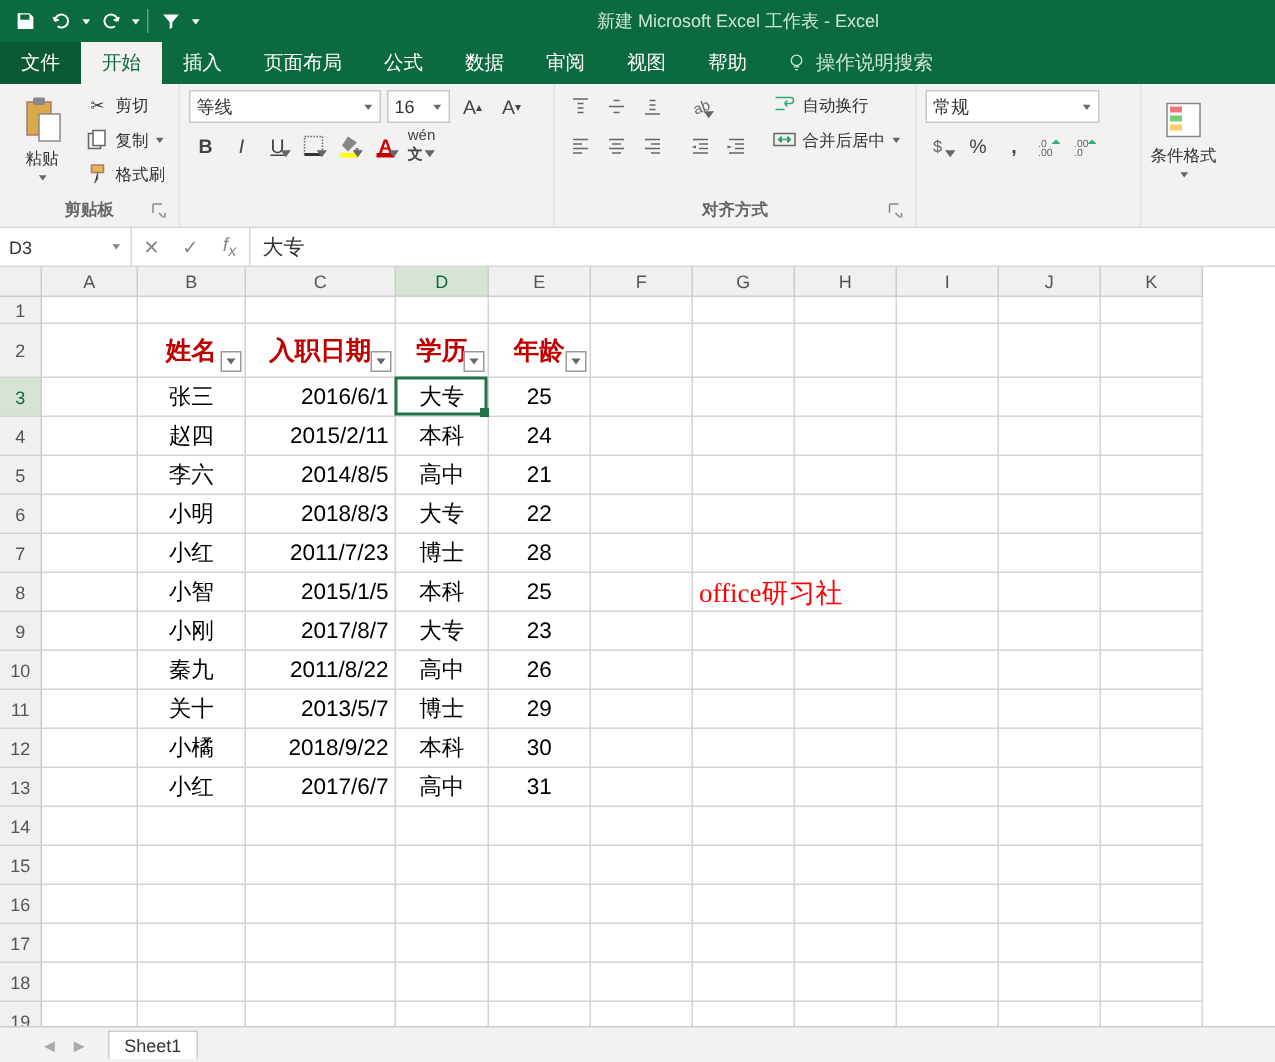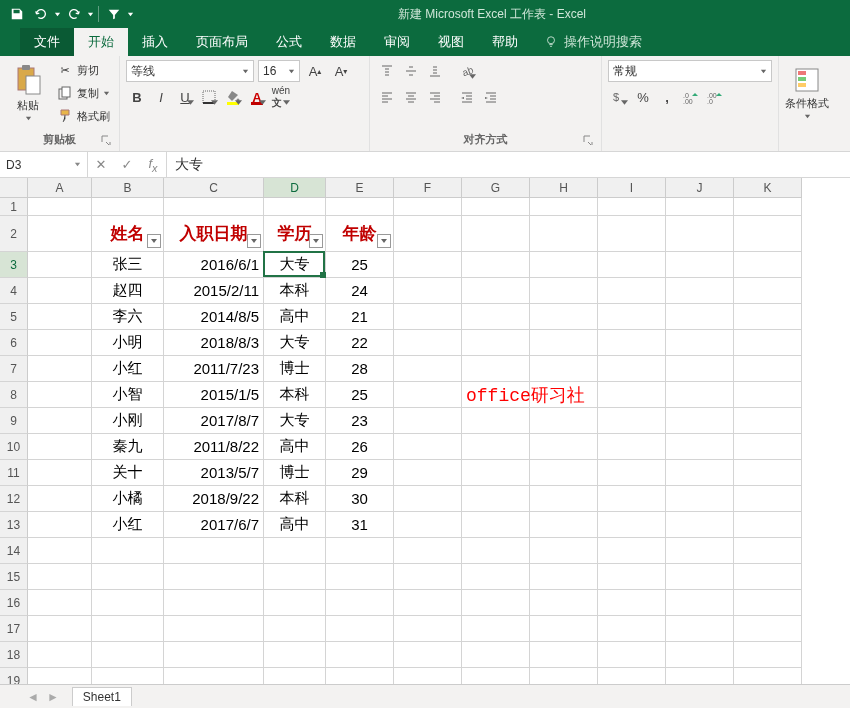--- a/index.html
+++ b/index.html
@@ -6,21 +6,21 @@
 body { background: #fff; width: 850px; height: 708px; overflow: hidden; font-size: 12px; user-select: none; }
 
 
 .titlebar { background: #0c6b3e; height: 28px; display: flex; align-items: center; color: #fff; }
 .qat { display: flex; align-items: center; gap: 2px; padding-left: 6px; }
 .qat .btn { width: 22px; height: 22px; display: flex; align-items: center; justify-content: center; cursor: pointer; }
 .qat .sep { width: 1px; height: 16px; background: rgba(255,255,255,0.35); margin: 0 2px; }
 .title-center { flex: 1; text-align: center; font-size: 12px; color: #cfe6d8; }
 
 
-.ribbon-tabs { background: #0c6b3e; height: 28px; display: flex; align-items: stretch; padding-left: 20px; gap: 0; }
+.ribbon-tabs { background: #0c6b3e; height: 28px; display: flex; align-items: stretch; padding-left: 0; gap: 0; }
 .ribbon-tab { padding: 0 14px; display: flex; align-items: center; color: #fff; font-size: 13px; cursor: pointer; }
 .ribbon-tab.active { background: #f3f2f1; color: #0c6b3e; }
 .ribbon-tab.file { background: #0a5a34; }
 .tell-me { display: flex; align-items: center; gap: 6px; color: #cfe6d8; margin-left: 12px; font-size: 13px; }
 .bulb { width: 14px; height: 14px; }
 
 
 .ribbon { background: #f3f2f1; height: 96px; display: flex; border-bottom: 1px solid #d6d6d6; }
 .group { border-right: 1px solid #e1e1e1; padding: 4px 6px 2px 6px; display: flex; flex-direction: column; }
 .group-main { flex: 1; display: flex; align-items: flex-start; gap: 4px; }
@@ -56,21 +56,21 @@
 .row-h { background: #f0f0f0; border-right: 1px solid #ccc; border-bottom: 1px solid #d4d4d4; display: flex; align-items: center; justify-content: center; font-size: 12px; color: #555; height: 26px; }
 .cells { position: absolute; left: 28px; top: 20px; }
 .cell { position: absolute; border-right: 1px solid #d4d4d4; border-bottom: 1px solid #d4d4d4; display: flex; align-items: center; padding: 0 4px; font-size: 15px; color: #000; height: 26px; background: #fff; }
 .cell.h2 { height: 36px; font-family: Liberation Mono, monospace; }
 .cell.hdr { color: #c00000; font-weight: bold; justify-content: center; font-size: 17px; }
 .cell.ctr { justify-content: center; }
 .cell.rt { justify-content: flex-end; }
 .filter-btn { width: 14px; height: 14px; border: 1px solid #999; background: #fff; position: absolute; right: 2px; bottom: 3px; display: flex; align-items: center; justify-content: center; cursor: pointer; }
 .sel-box { position: absolute; border: 2px solid #217346; pointer-events: none; }
 .sel-handle { position: absolute; width: 6px; height: 6px; background: #217346; right: -3px; bottom: -3px; }
-.watermark { color: #ff0000; font-size: 18px; font-family: Liberation Mono, monospace; }
+.watermark { color: #ff0000; font-size: 18px; font-family: Liberation Serif, serif; }
 .row-h.sel, .col-h.sel { background: #d7e4d5; color: #0c6b3e; }
 
 
 .sheet-bar { height: 24px; background: #f3f2f1; border-top: 1px solid #ccc; display: flex; align-items: center; padding-left: 24px; gap: 2px; }
 .sheet-nav { display: flex; gap: 2px; margin-right: 8px; }
 .sheet-nav span { color: #aaa; cursor: pointer; padding: 0 3px; }
 .sheet-tab { background: #fff; border: 1px solid #ccc; border-bottom: none; padding: 2px 10px; font-size: 12px; color: #333; cursor: pointer; }
 
 svg { display: block; }
 .caret { width: 7px; height: 7px; }
@@ -303,31 +303,53 @@
               </svg>
             </div>
           <div class="sq">
               <svg width="14" height="14" viewBox="0 0 14 14">
                 <path stroke="#666" d="M2 3h10M6 6h6M6 9h6M2 12h10"></path>
                 <path fill="#666" d="M1 7l3 1-3 1z"></path>
               </svg>
             </div>
         </div>
       </div>
+      <div class="mini-col" style="margin-left:6px">
+        <div class="mini-row">
+            <span class="ic">
+              <svg width="16" height="16" viewBox="0 0 16 16">
+                <path stroke="#3a7" fill="none" d="M2 3h10a2 2 0 0 1 0 4H8m0 0 2-2m-2 2 2 2M2 11h6"></path>
+              </svg>
+            </span>
+            <span>自动换行</span>
+          </div>
+        <div class="mini-row">
+            <span class="ic">
+              <svg width="16" height="16" viewBox="0 0 16 16">
+                <rect x="1" y="4" width="14" height="8" fill="none" stroke="#666"></rect>
+                <path stroke="#3a7" d="M4 8h8m-2-2 2 2-2 2M6 6 4 8l2 2"></path>
+              </svg>
+            </span>
+            <span>合并后居中</span>
+            <svg class="caret" viewBox="0 0 8 8">
+              <path fill="#666" d="M1 2h6L4 6z"></path>
+            </svg>
+          </div>
+      </div>
     </div>
     <div class="group-label"><span>对齐方式</span><span class="launcher">
           <svg width="10" height="10" viewBox="0 0 10 10">
             <path fill="none" stroke="#888" d="M1 1h6M1 1v6m4 0 4 4m0-4v4h-4"></path>
           </svg>
         </span></div>
   </div>
 
   <div class="group" style="min-width:150px">
     <div class="group-main" style="flex-direction:column;gap:4px">
-      <div class="combo" style="width:164px">
+      <div class="combo" style="width:116px">
           <span>常规</span>
           <svg class="caret arr" viewBox="0 0 8 8">
             <path fill="#666" d="M1 2h6L4 6z"></path>
           </svg>
         </div>
       <div class="num-row">
         <div class="sq">
             <svg width="14" height="14" viewBox="0 0 14 14">
               <text x="1" y="11" font-size="11" fill="#666">$</text>
             </svg>

